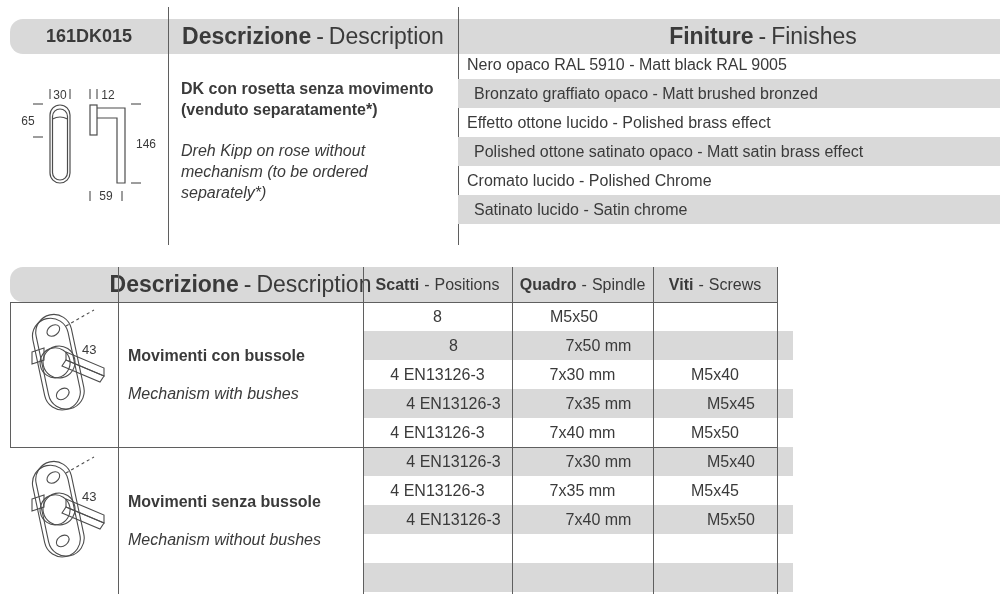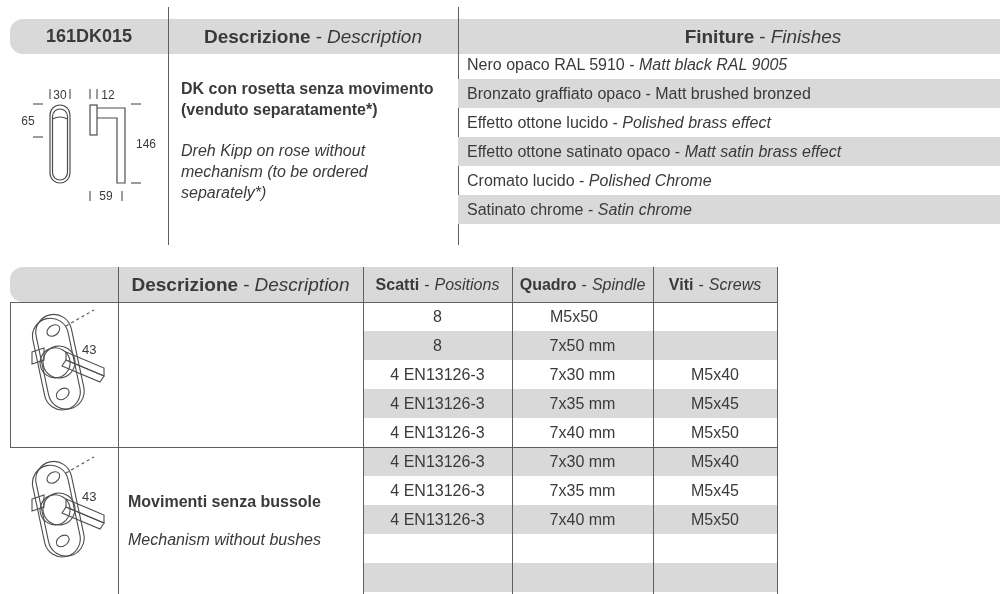--- a/index.html
+++ b/index.html
@@ -2,33 +2,33 @@
 <html style="--stripe: #d9d9d9; --header-bg: #d9d9d9; --text: #3a3a3a; --border: #5f5f5f;"><head>
 <meta charset="utf-8">
 <style>
   :root{
     --stripe:#d9d9d9; --header-bg:#d9d9d9; --text:#3a3a3a; --border:#5f5f5f; --draw:#4d4d4d;
   }
   html,body{margin:0;padding:0;background:#fff;}
   #app{position:relative;width:1000px;height:594px;background:#fff;overflow:hidden;
        font-family:"Liberation Sans",sans-serif;color:var(--text);}
   .b{font-weight:bold;}
-  .i{font-style:italic;}
+  .i{}
   
   .thead{position:absolute;background:var(--header-bg);border-radius:13px 0 0 13px;display:flex;align-items:stretch;}
   .top-head{left:10px;top:7px;width:990px;height:35px;margin-top:12px;}
   .bot-head{left:10px;top:267px;width:767px;height:35px;}
-  .hcell{display:flex;justify-content:center;align-items:center;gap:5px;font-size:19px;white-space:nowrap;}
+  .hcell{display:flex;justify-content:center;align-items:center;gap:5px;font-size:23px;white-space:nowrap;}
   
   .vline{position:absolute;width:1px;background:var(--border);}
   .hline{position:absolute;height:1px;background:var(--border);}
   
   .frow{position:absolute;left:458px;width:542px;height:29px;line-height:29px;
         padding-left:9px;box-sizing:border-box;font-size:16px;white-space:nowrap;}
-  .stripe{background:var(--stripe);}
+  .stripe{background:var(--stripe);padding-left:16px;}
   
   .desc-cell{position:absolute;left:169px;top:42px;width:288px;height:203px;
              padding:36px 8px 0 12px;box-sizing:border-box;}
   .desc-bold{font-weight:bold;font-size:16px;line-height:21px;white-space:pre-line;}
   .desc-italic{font-style:italic;font-size:16px;line-height:21px;white-space:pre-line;margin-top:20px;}
   
   .drow{position:absolute;left:363px;width:414px;height:29px;display:flex;}
   .dcell{line-height:29px;font-size:16px;text-align:center;}
   
   .grp-desc{position:absolute;left:119px;width:243px;display:flex;flex-direction:column;
@@ -58,23 +58,23 @@
     </div>
   </div>
 
   <div class="vline" style="left:168px;top:7px;height:238px;"></div>
   <div class="vline" style="left:458px;top:7px;height:238px;"></div>
 
   <div>
       <div class="frow" style="top: 50px;"><span>Nero opaco RAL 5910 - </span><span class="i">Matt black RAL 9005</span></div>
       <div class="frow stripe" style="top: 79px;"><span>Bronzato graffiato opaco - </span><span>Matt brushed bronzed</span></div>
       <div class="frow" style="top: 108px;"><span>Effetto ottone lucido - </span><span class="i">Polished brass effect</span></div>
-      <div class="frow stripe" style="top: 137px;"><span>Effetto ottone satinato opaco - </span><span class="i">Matt satin brass effect</span></div>
+      <div class="frow stripe" style="top: 137px;"><span>Polished ottone satinato opaco - </span><span class="i">Matt satin brass effect</span></div>
       <div class="frow" style="top: 166px;"><span>Cromato lucido - </span><span class="i">Polished Chrome</span></div>
-      <div class="frow stripe" style="top: 195px;"><span>Satinato chrome - </span><span class="i">Satin chrome</span></div>
+      <div class="frow stripe" style="top: 195px;"><span>Satinato lucido - </span><span class="i">Satin chrome</span></div>
     </div>
 
   <div class="desc-cell">
     <div class="desc-bold">DK con rosetta senza movimento
 (venduto separatamente*)</div>
     <div class="desc-italic">Dreh Kipp on rose without
 mechanism (to be ordered
 separately*)</div>
   </div>
 
@@ -208,20 +208,24 @@
           <circle cx="41" cy="60" r="15"></circle>
         </g>
         <path d="M18 50 L30 46 L30 58 L18 62 Z"></path>
         <path d="M52 50 L90 66 L90 74 L52 58 Z"></path>
         <path d="M52 58 L90 74 L86 80 L48 64 Z"></path>
         <line x1="52" y1="24" x2="80" y2="8" stroke-dasharray="3,3"></line>
       </g>
       <text x="68" y="52" font-size="13">43</text>
     </svg>
   </div>
+  <div class="grp-desc" style="top:302px;height:145px;">
+    <div class="grp-title-it">Movimenti con bussole</div>
+    <div class="grp-title-en">Mechanism  with bushes</div>
+  </div>
 
   <div class="grp-img" style="top:449px;height:143px;">
     <svg width="100" height="118" viewBox="0 0 100 118">
       <g stroke="var(--draw)" stroke-width="1.1" fill="none">
         <g transform="rotate(-12 45 60)">
           <rect x="28" y="12" width="36" height="96" rx="18"></rect>
           <rect x="24" y="15" width="36" height="93" rx="18"></rect>
           <ellipse cx="46" cy="28" rx="7" ry="5" transform="rotate(-25 46 28)"></ellipse>
           <ellipse cx="42" cy="92" rx="7" ry="5" transform="rotate(-25 42 92)"></ellipse>
           <circle cx="45" cy="60" r="16"></circle>

